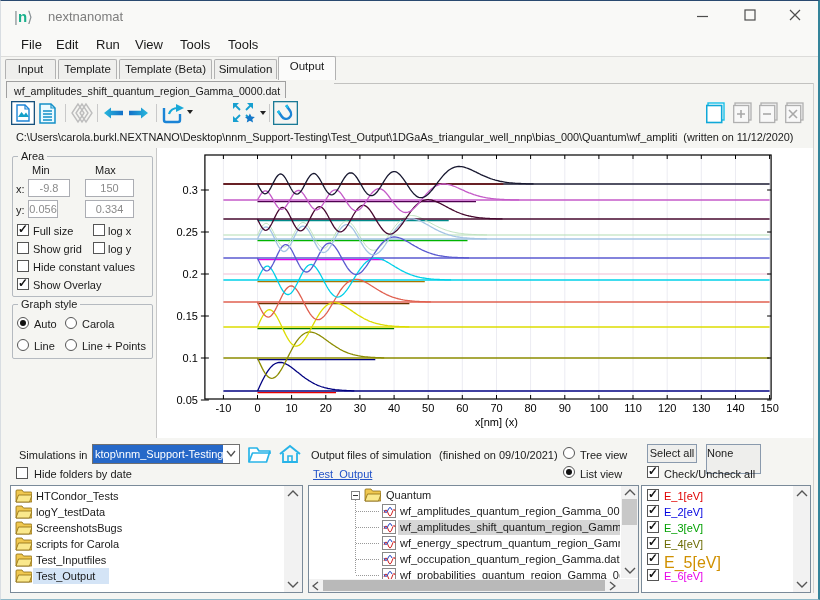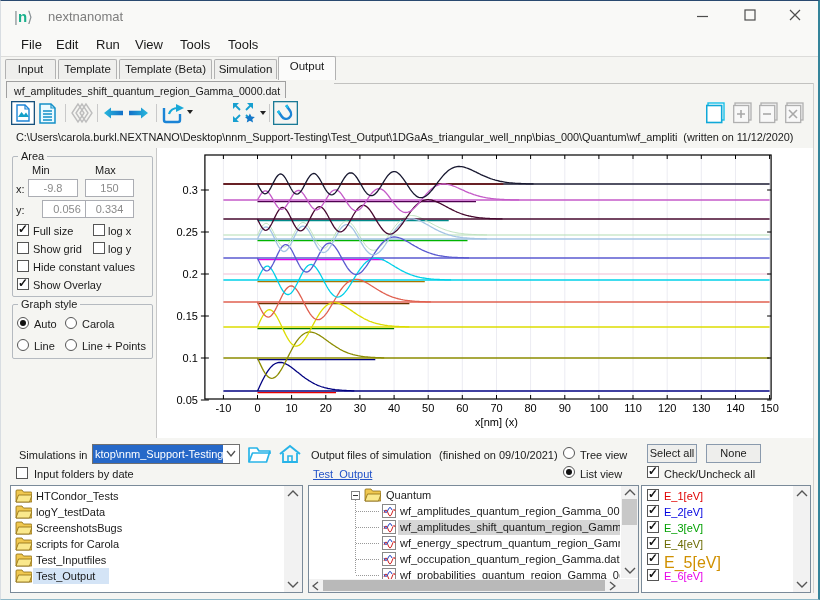--- a/index.html
+++ b/index.html
@@ -126,24 +126,24 @@
     </g>
   </svg>
 
 <div class="ab" style="left:15px;top:130px;font-size:10.9px;letter-spacing:-0.05px;color:#1a1a1a;white-space:nowrap">C:\Users\carola.burkl.NEXTNANO\Desktop\nnm_Support-Testing\Test_Output\1DGaAs_triangular_well_nnp\bias_000\Quantum\wf_ampliti&nbsp; (written on 11/12/2020)</div>
 
 <div class="gb" style="left:11px;top:155px;width:141px;height:141px"></div>
 <div class="gbl" style="left:17px;top:149px">Area</div>
 <div class="ab t11" style="left:31px;top:163px">Min</div>
 <div class="ab t11" style="left:94px;top:163px">Max</div>
 <div class="ab t11" style="left:15px;top:182px">x:</div>
-<div class="fld" style="left:27px;top:178px;width:50px;height:18px">-9.8</div>
+<div class="fld" style="left:27px;top:178px;width:42px;height:18px">-9.8</div>
 <div class="fld" style="left:84px;top:178px;width:49px;height:18px">150</div>
 <div class="ab t11" style="left:15px;top:203px">y:</div>
-<div class="fld" style="left:41px;top:199px;width:50px;height:18px">0.056</div>
+<div class="fld" style="left:27px;top:199px;width:30px;height:18px">0.056</div>
 <div class="fld" style="left:84px;top:199px;width:49px;height:18px">0.334</div>
 <div class="cb cbk" style="left:16px;top:223px"></div>
 <div class="ab t11" style="left:32px;top:224px">Full size</div>
 <div class="cb" style="left:92px;top:223px"></div>
 <div class="ab t11" style="left:107px;top:224px">log x</div>
 <div class="cb" style="left:16px;top:241px"></div>
 <div class="ab t11" style="left:32px;top:242px">Show grid</div>
 <div class="cb" style="left:92px;top:241px"></div>
 <div class="ab t11" style="left:107px;top:242px">log y</div>
 <div class="cb" style="left:16px;top:259px"></div>
@@ -301,24 +301,24 @@
 <svg class="ab" style="left:277px;top:443px" width="24" height="20" viewBox="0 0 24 20">
     <path d="M2 10 L12 2 L22 10" fill="none" stroke="#28b4e8" stroke-width="2"></path>
     <path d="M5 9 v9 h14 v-9" fill="none" stroke="#28b4e8" stroke-width="1.8"></path>
     <path d="M10 18 v-6 h4 v6" fill="none" stroke="#28b4e8" stroke-width="1.6"></path>
   </svg>
 <div class="ab t11" style="left:310px;top:448px">Output files of simulation</div>
 <div class="ab t11" style="left:438px;top:448px">(finished on 09/10/2021)</div>
 <div class="rd" style="left:562px;top:446px"></div>
 <div class="ab t11" style="left:579px;top:448px">Tree view</div>
 <div class="ab" style="left:646px;top:443px;width:50px;height:19px;background:#eeeeec;border:1px solid #8a9aad;font-size:11px;text-align:center;line-height:17px;color:#1a1a1a">Select all</div>
-<div class="ab" style="left:705px;top:443px;width:55px;height:19px;background:#eeeeec;border:1px solid #8a9aad;font-size:11px;text-align:center;line-height:17px;color:#1a1a1a">None</div>
+<div class="ab" style="left:705px;top:443px;width:55px;height:30px;background:#eeeeec;border:1px solid #8a9aad;font-size:11px;text-align:left;line-height:17px;color:#1a1a1a">None</div>
 
 <div class="cb" style="left:15px;top:466px"></div>
-<div class="ab t11" style="left:33px;top:467px">Input folders by date</div>
+<div class="ab t11" style="left:33px;top:467px">Hide folders by date</div>
 <div class="ab" style="left:312px;top:467px;font-size:11px;color:#2353c8;text-decoration:underline">Test_Output</div>
 <div class="rd rdk" style="left:562px;top:465px"></div>
 <div class="ab t11" style="left:579px;top:467px">List view</div>
 <div class="cb cbk" style="left:646px;top:465px"></div>
 <div class="ab t11" style="left:663px;top:467px">Check/Uncheck all</div>
 
 <div class="ab" style="left:9px;top:484px;width:293px;height:108px;background:#fff;border:1px solid #7a8a99"></div>
 <svg class="ab" style="left:14px;top:488px" width="17" height="14" viewBox="0 0 17 14">
     <path d="M1 13 V2 a1 1 0 0 1 1-1 h5 l1.5 2 H16 a.8.8 0 0 1 .8.8 V13 z" fill="#f0c850" stroke="#8a6a10" stroke-width="0.8"></path>
     <path d="M1 13 L3.5 6 H17 L14.5 13 z" fill="#fae88c" stroke="#8a6a10" stroke-width="0.8"></path>

